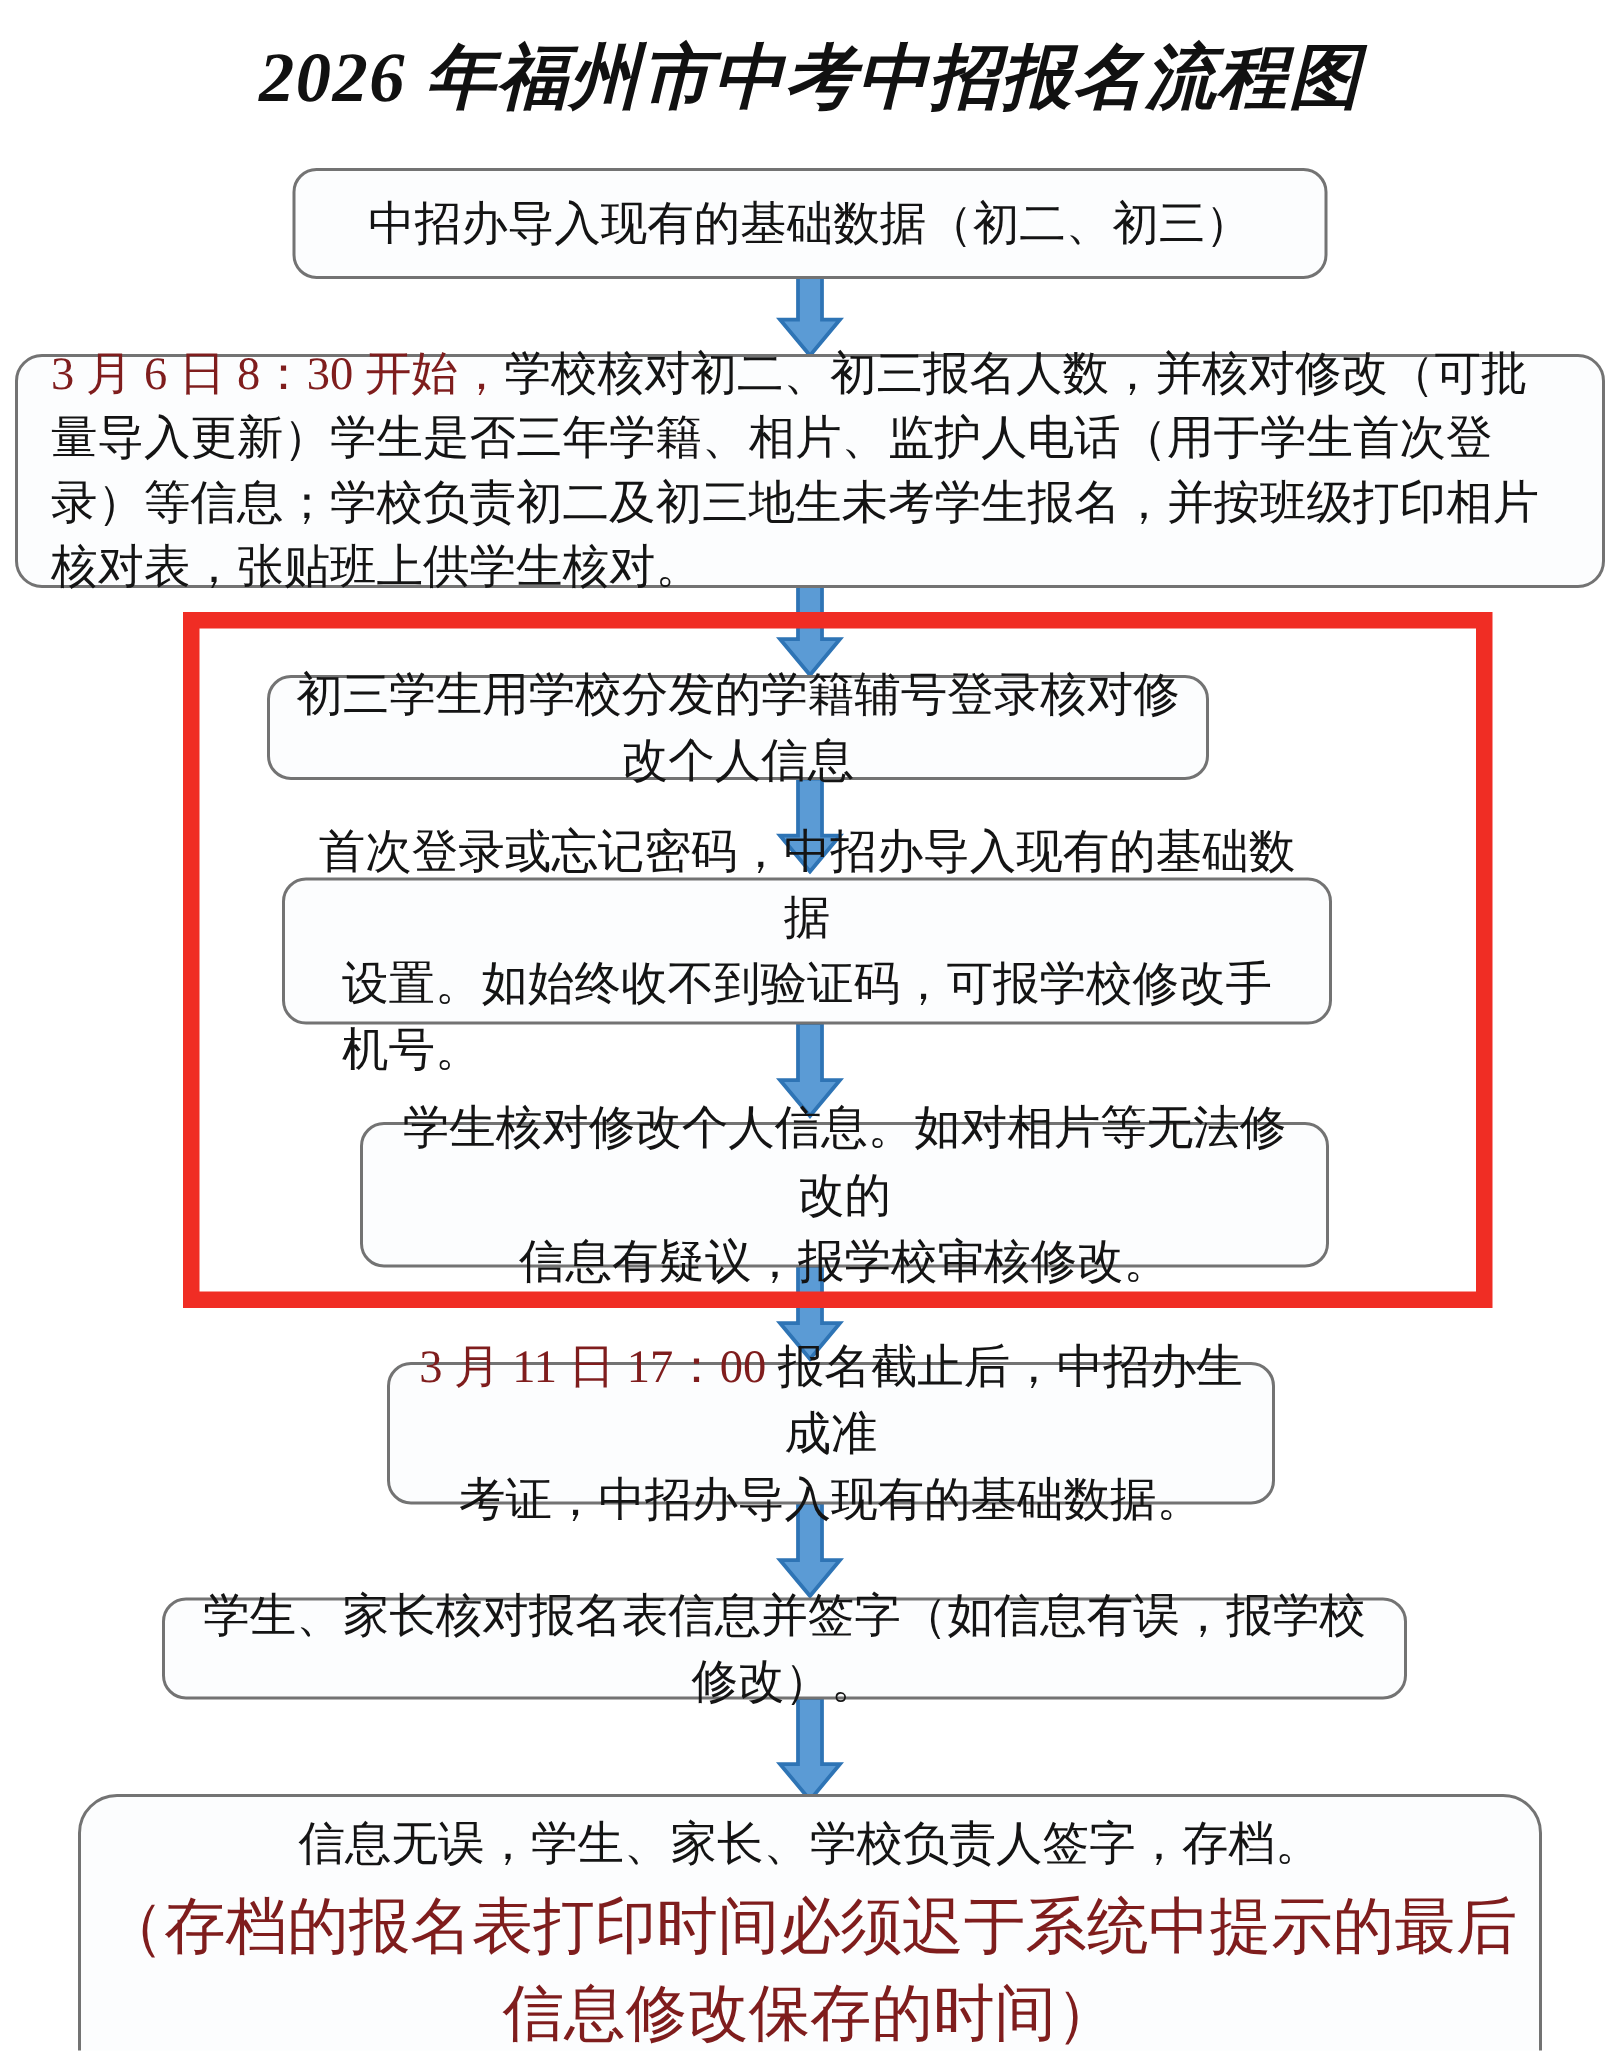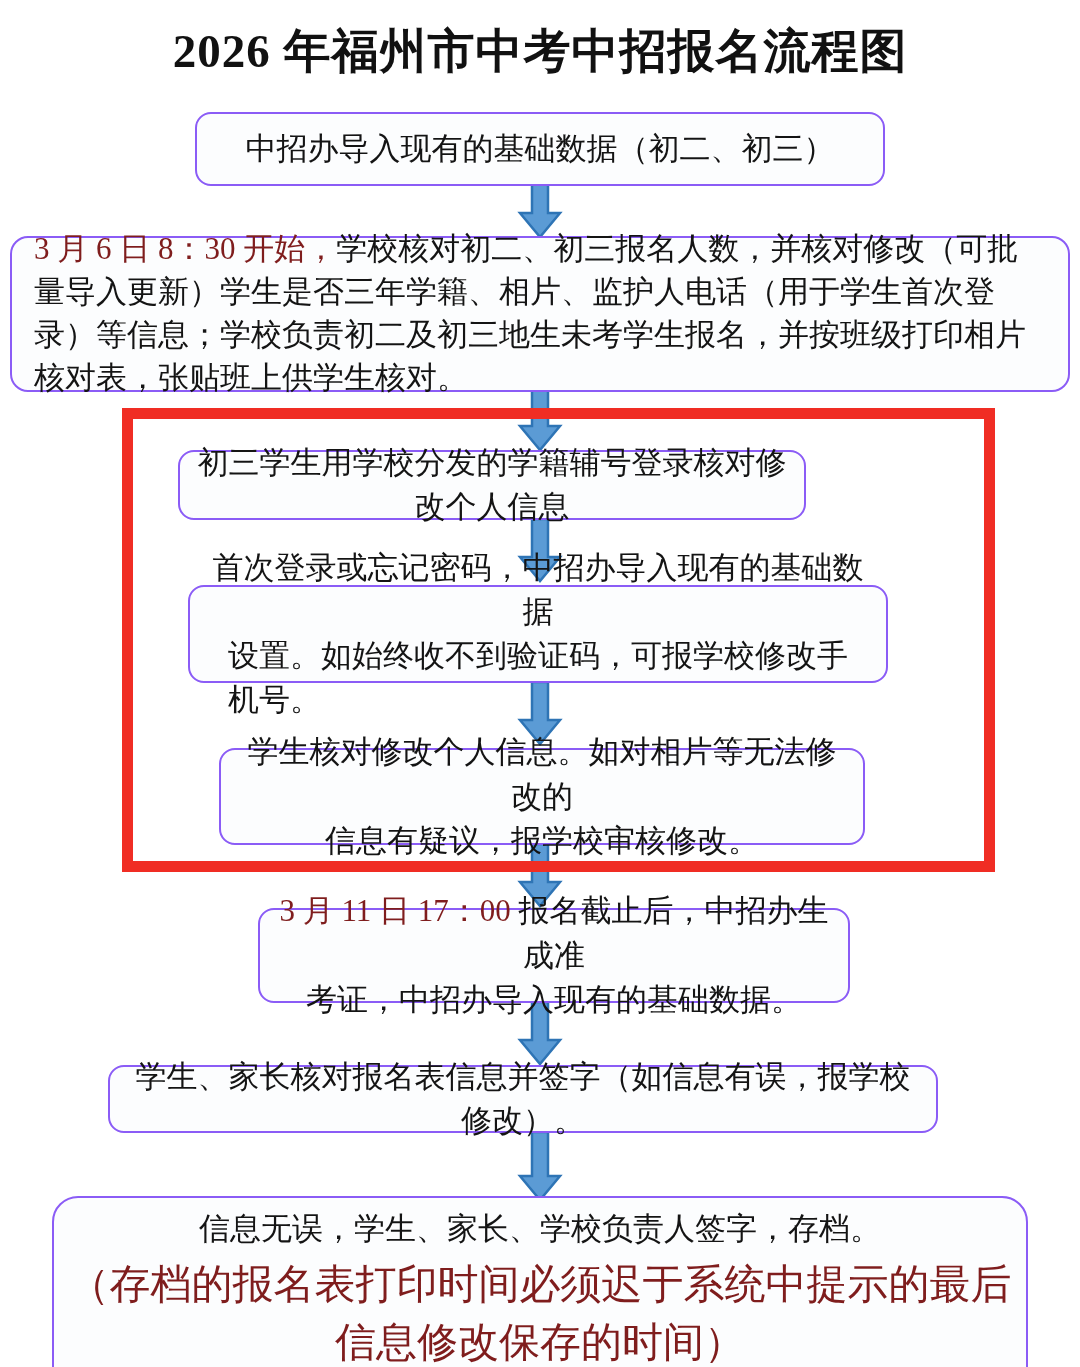--- a/index.html
+++ b/index.html
@@ -28,27 +28,28 @@
     position: absolute;
     left: 0;
     top: 20px;
     width: 1080px;
     text-align: center;
     font-size: 47px;
     font-weight: bold;
     letter-spacing: 1px;
     color: #111111;
     font-family: "Liberation Serif", "DejaVu Serif", serif;
+    font-style: italic;
   }
 
   
   .box {
     position: absolute;
     box-sizing: border-box;
-    border: 2px solid #8b5cf6;
+    border: 2px solid #737373;
     border-radius: 16px;
     background: #fcfdfe;
     display: flex;
     align-items: center;
     justify-content: center;
     text-align: center;
     line-height: 1.42;
     color: #141414;
     z-index: 3;
   }
@@ -131,21 +132,21 @@
       <div style="text-align:left; padding-left:24px;">设置。如始终收不到验证码，可报学校修改手机号。</div>
     </div>
   </div>
 
   <div class="arrow" style="left:512px; top:682px; width:56px; height:64px;">
     <svg width="56" height="64" viewBox="0 0 56 64">
       <polygon points="20,0 36,0 36,38 48,38 28,62 8,38 20,38" fill="#5b9bd5" stroke="#2e74b5" stroke-width="2.5"></polygon>
     </svg>
   </div>
 
-  <div class="box fs31" style="left:219px; top:748px; width:646px; height:97px;">
+  <div class="box fs31" style="left:240px; top:748px; width:646px; height:97px;">
     <div class="inner">
       <div>学生核对修改个人信息。如对相片等无法修改的</div>
       <div>信息有疑议，报学校审核修改。</div>
     </div>
   </div>
 
   <div class="arrow" style="left:512px; top:844px; width:56px; height:64px;">
     <svg width="56" height="64" viewBox="0 0 56 64">
       <polygon points="20,0 36,0 36,38 48,38 28,62 8,38 20,38" fill="#5b9bd5" stroke="#2e74b5" stroke-width="2.5"></polygon>
     </svg>

